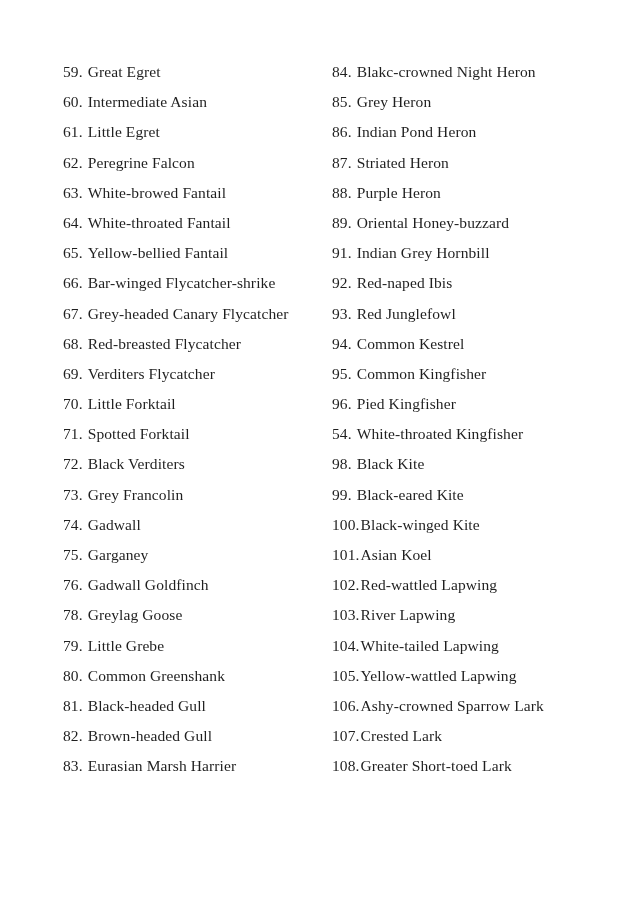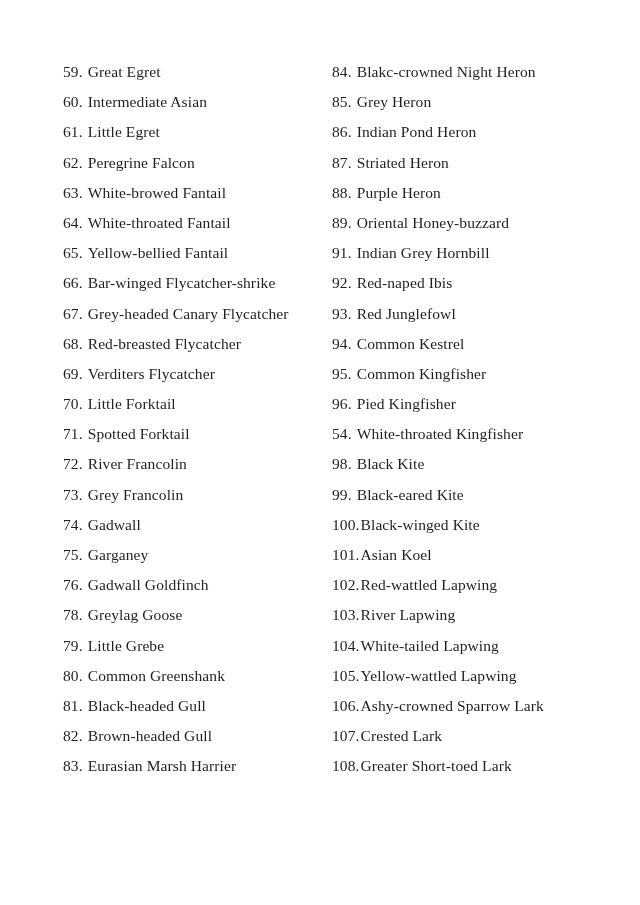--- a/index.html
+++ b/index.html
@@ -43,21 +43,21 @@
       <div class="item"><span class="num">62.</span><span class="name">Peregrine Falcon</span></div>
       <div class="item"><span class="num">63.</span><span class="name">White-browed Fantail</span></div>
       <div class="item"><span class="num">64.</span><span class="name">White-throated Fantail</span></div>
       <div class="item"><span class="num">65.</span><span class="name">Yellow-bellied Fantail</span></div>
       <div class="item"><span class="num">66.</span><span class="name">Bar-winged Flycatcher-shrike</span></div>
       <div class="item"><span class="num">67.</span><span class="name">Grey-headed Canary Flycatcher</span></div>
       <div class="item"><span class="num">68.</span><span class="name">Red-breasted Flycatcher</span></div>
       <div class="item"><span class="num">69.</span><span class="name">Verditers Flycatcher</span></div>
       <div class="item"><span class="num">70.</span><span class="name">Little Forktail</span></div>
       <div class="item"><span class="num">71.</span><span class="name">Spotted Forktail</span></div>
-      <div class="item"><span class="num">72.</span><span class="name">River Francolin</span></div>
+      <div class="item"><span class="num">72.</span><span class="name">Black Verditers</span></div>
       <div class="item"><span class="num">73.</span><span class="name">Grey Francolin</span></div>
       <div class="item"><span class="num">74.</span><span class="name">Gadwall</span></div>
       <div class="item"><span class="num">75.</span><span class="name">Garganey</span></div>
       <div class="item"><span class="num">76.</span><span class="name">Gadwall Goldfinch</span></div>
       <div class="item"><span class="num">78.</span><span class="name">Greylag Goose</span></div>
       <div class="item"><span class="num">79.</span><span class="name">Little Grebe</span></div>
       <div class="item"><span class="num">80.</span><span class="name">Common Greenshank</span></div>
       <div class="item"><span class="num">81.</span><span class="name">Black-headed Gull</span></div>
       <div class="item"><span class="num">82.</span><span class="name">Brown-headed Gull</span></div>
       <div class="item"><span class="num">83.</span><span class="name">Eurasian Marsh Harrier</span></div>

